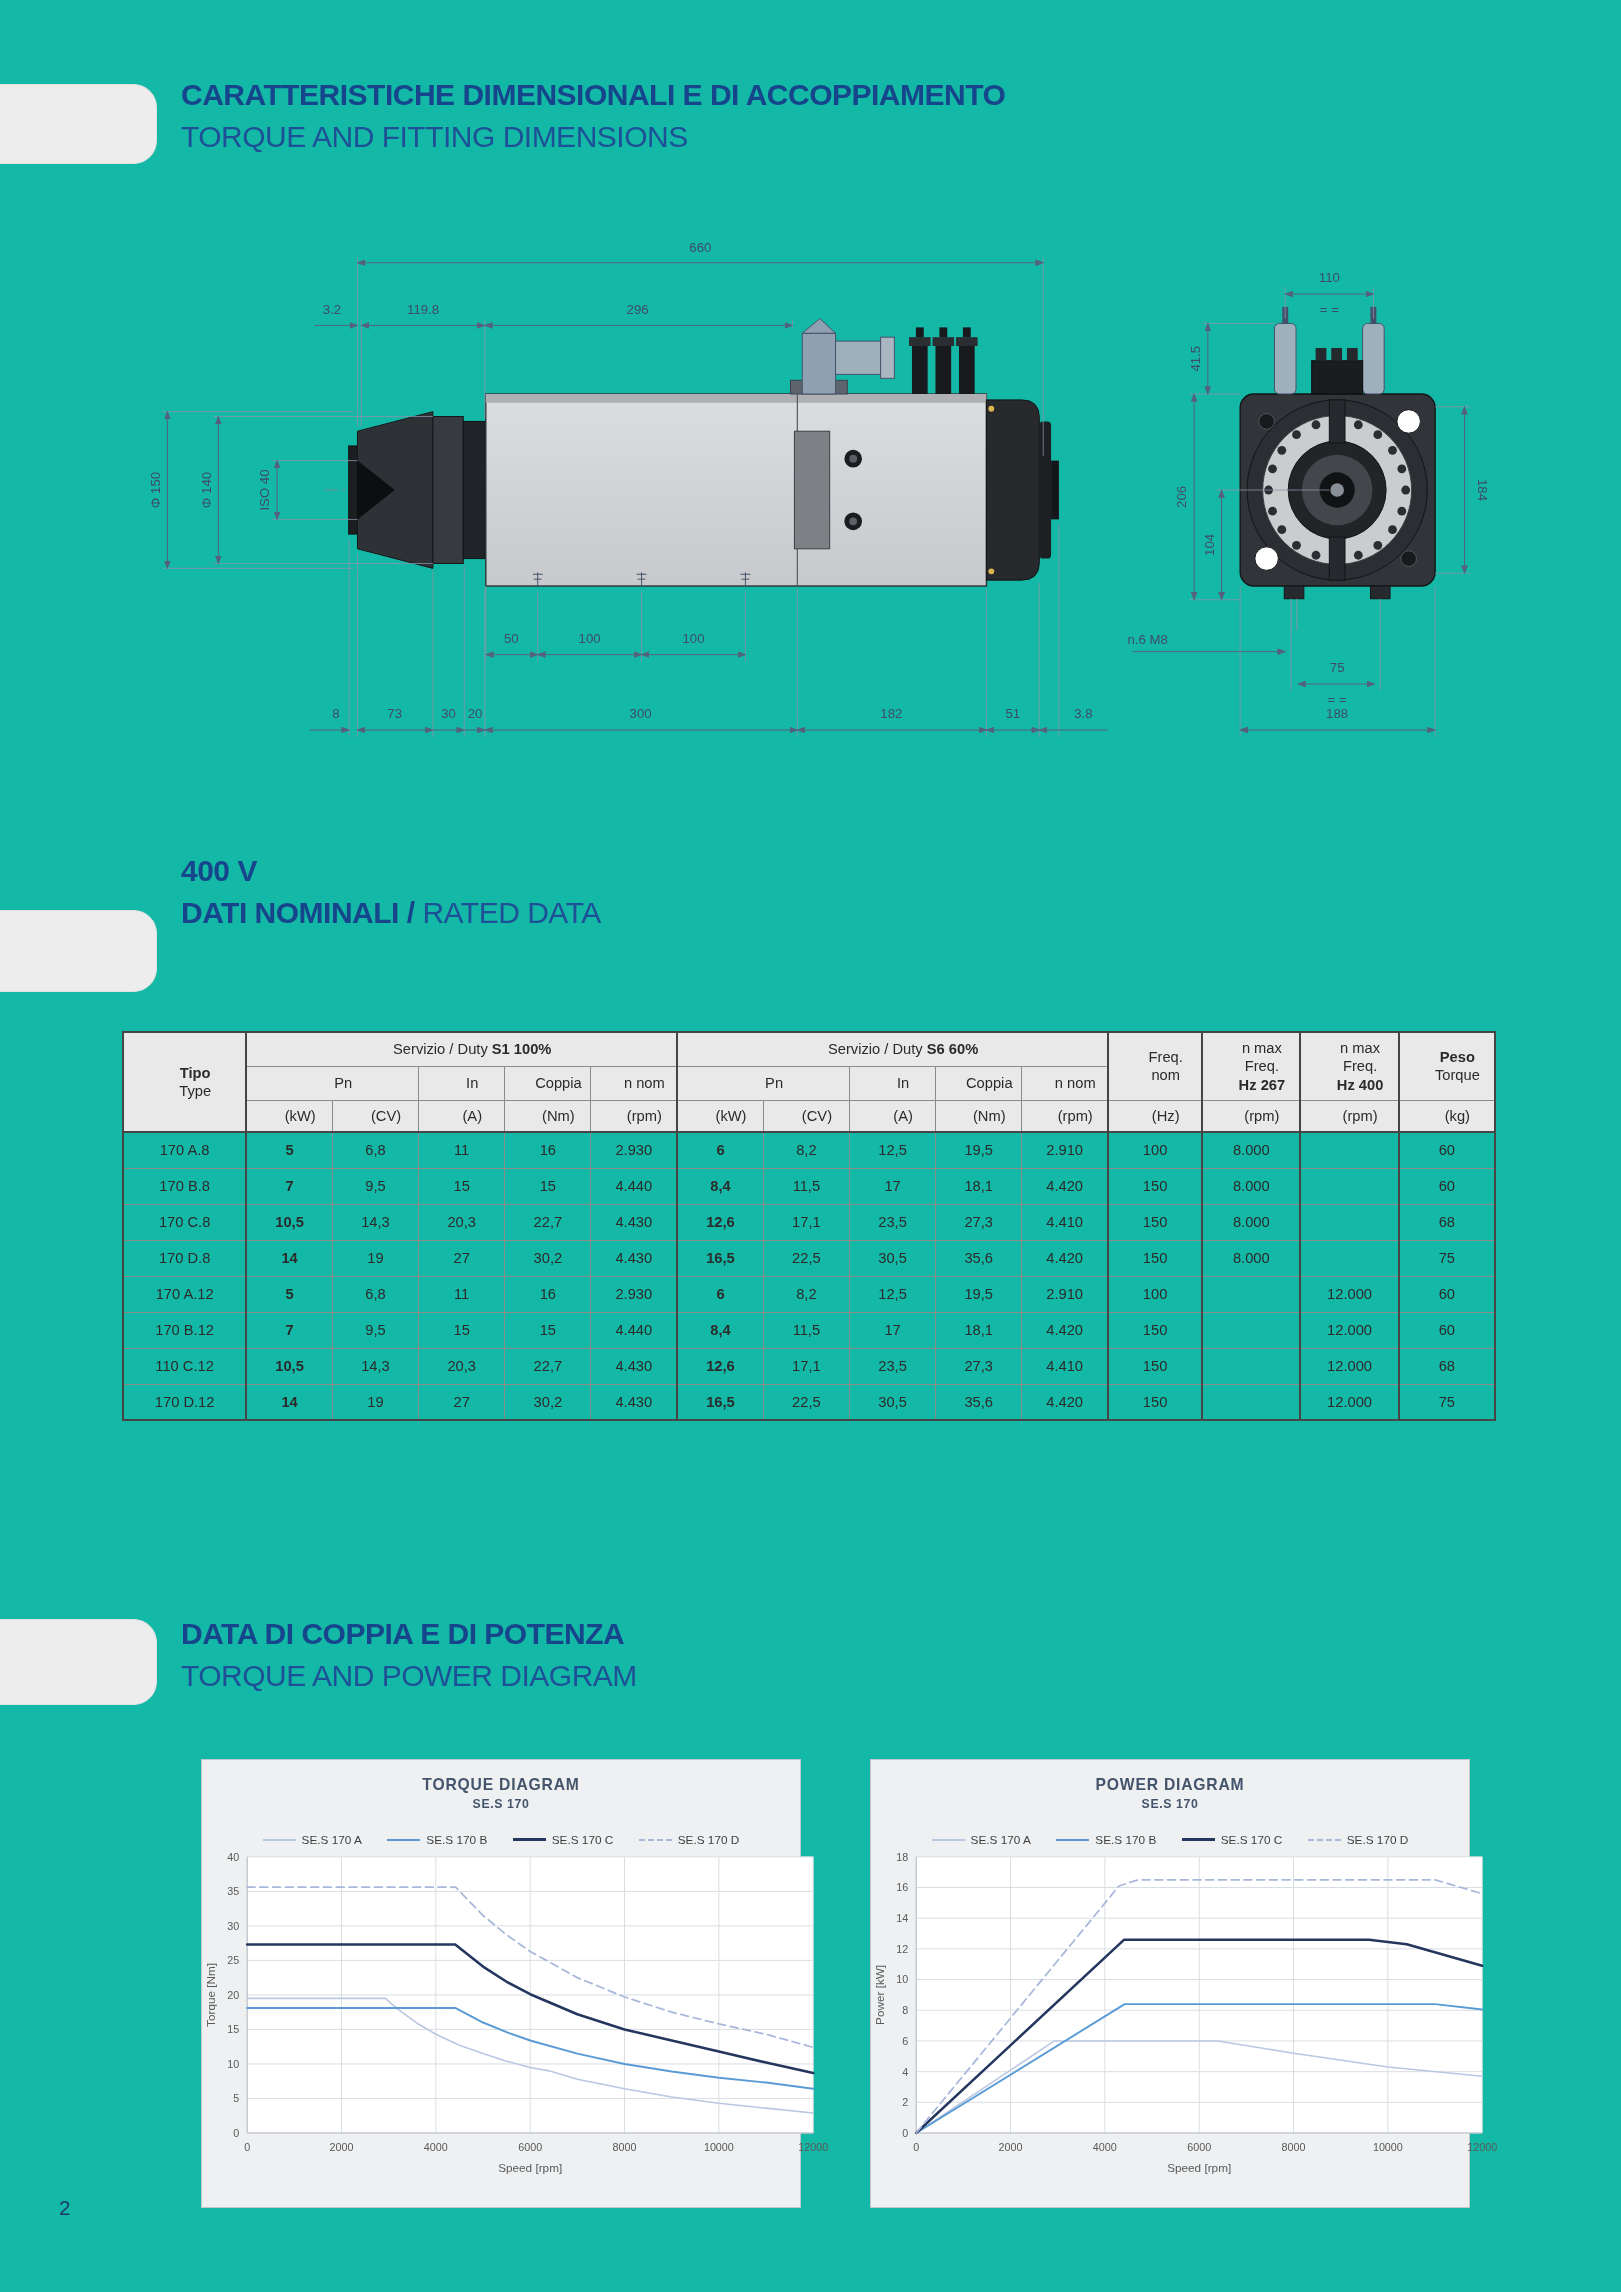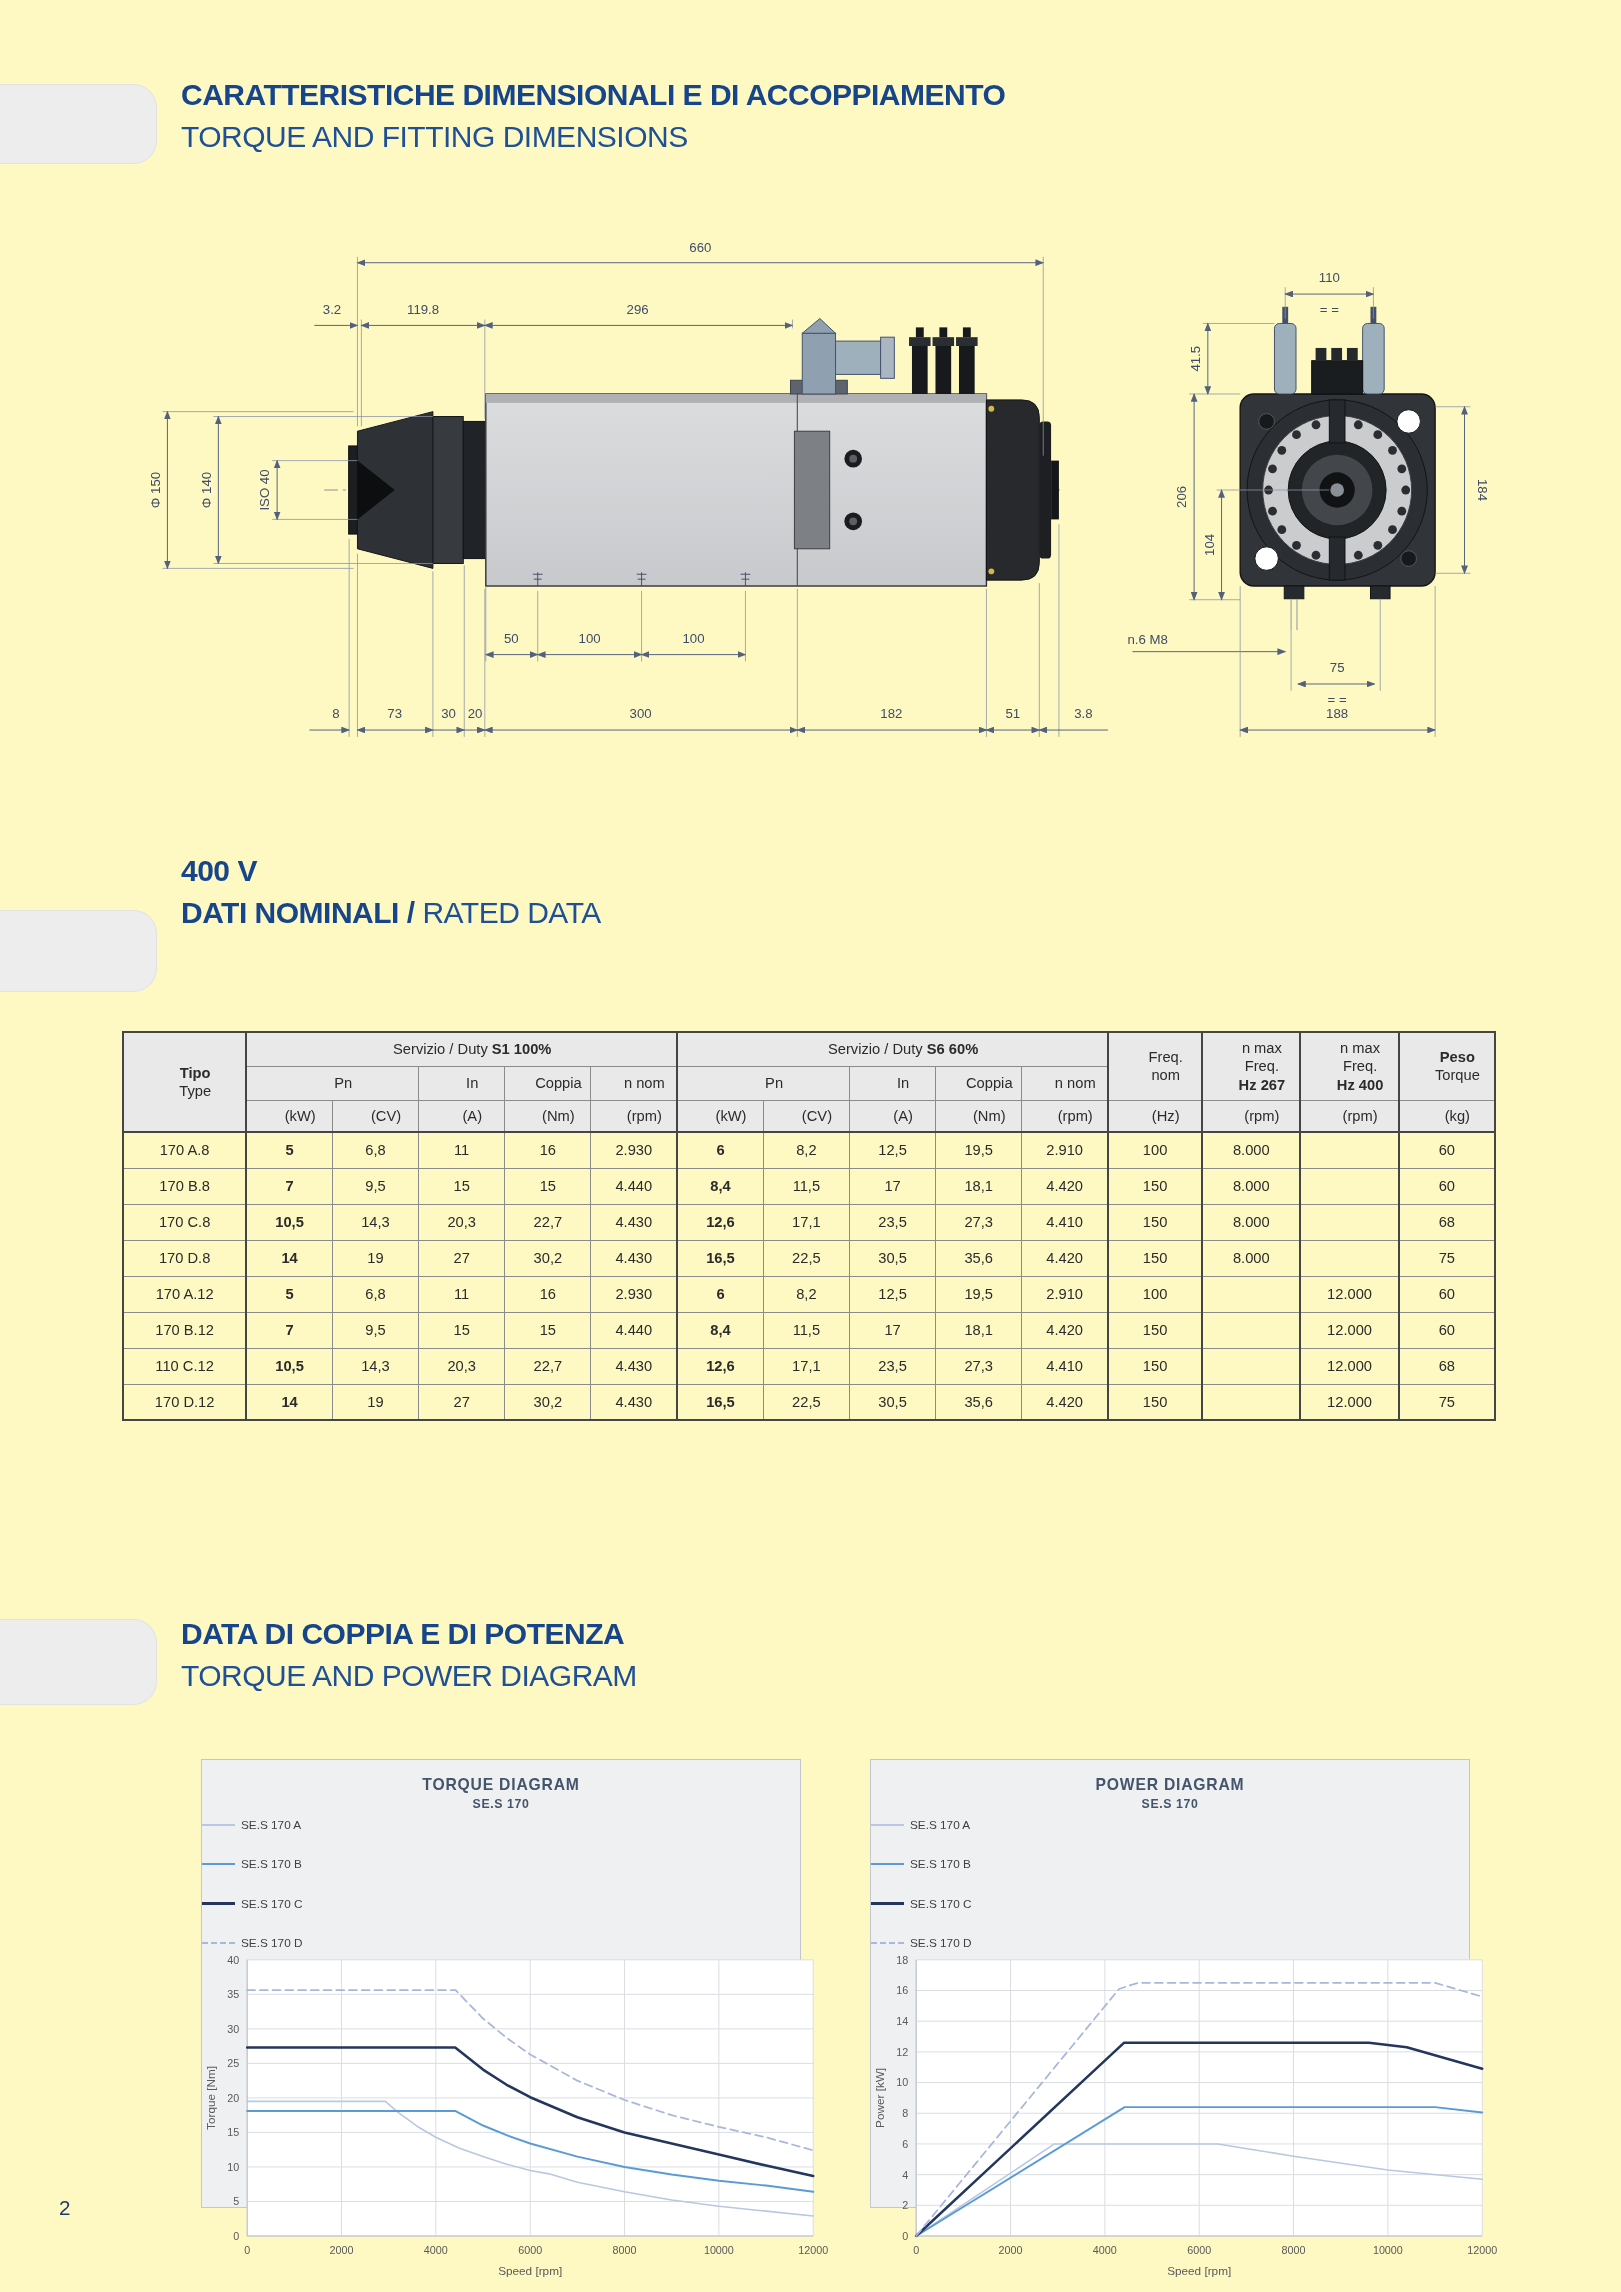--- a/index.html
+++ b/index.html
@@ -1,18 +1,18 @@
 <!DOCTYPE html>
 <html><head>
 <meta charset="utf-8">
 <style>
   * { margin:0; padding:0; box-sizing:border-box; }
   html,body { background:#ffffff; }
   body { font-family:"Liberation Sans", sans-serif; }
-  .page { position:relative; width:1621px; height:2293px; background:#fef9c3; overflow:hidden; margin:0 auto; }
+  .page { position:relative; width:1621px; height:2293px; background:#14b8a6; overflow:hidden; margin:0 auto; }
 
   .side-tab { position:absolute; left:0; width:157px; background:#ededee;
               border:1px solid #e2e2e3; border-left:none; border-radius:0 23.5px 23.5px 0; }
 
   .title-block { position:absolute; left:181px; color:#17478f; }
   .title-main { font-size:30px; font-weight:bold; letter-spacing:-0.5px; color:#16458c; }
   .title-sub  { font-size:30px; font-weight:normal; letter-spacing:-0.5px; color:#1d5096; margin-top:7.8px; }
   .title-sub b { font-weight:bold; color:#16458c; }
 
   
@@ -38,21 +38,21 @@
   .rated thead tr.units th:nth-child(13), .rated thead tr.units th:nth-child(14) { border-left:2px solid #454545; }
   .rated thead tr.subhdr th:nth-child(1), .rated thead tr.subhdr th:nth-child(5) { border-left:2px solid #454545; }
   .rated thead { border-bottom:2px solid #454545; }
   .rated .b { font-weight:bold; }
 
   
   .chart-box { position:absolute; top:1759px; width:600px; height:449px; background:#eef0f2;
                border:1px solid #c2c7cd; }
   .chart-title { text-align:center; font-size:15.7px; font-weight:bold; color:#44546a; letter-spacing:0.8px; margin-top:15.7px; }
   .chart-sub   { text-align:center; font-size:12.3px; font-weight:bold; color:#44546a; letter-spacing:0.6px; margin-top:2.9px; }
-  .legend { display:flex; justify-content:center; gap:25.5px; margin:7px 0 2px 0; font-size:11.8px; color:#404040;flex-direction:column; }
+  .legend { display:flex; justify-content:center; gap:25.5px; margin:22px 0 2px 0; font-size:11.8px; color:#404040; }
   .legend-item { display:inline-flex; align-items:center; gap:5.9px; }
   .legend-line { display:inline-block; width:33px; height:0; border-top:2px solid #000; }
   .legend-line.dashed { border-top-style:dashed; }
   .plot { display:block; margin:0 auto; }
   .plot .tick { font-size:11px; fill:#595959; font-family:"Liberation Sans", sans-serif; }
   .plot .axis-title { font-size:12px; fill:#595959; font-family:"Liberation Sans", sans-serif; }
 
   .page-num { position:absolute; left:59px; top:2196px; font-size:20.6px; color:#1d3a6b; }
 </style>
 </head>

